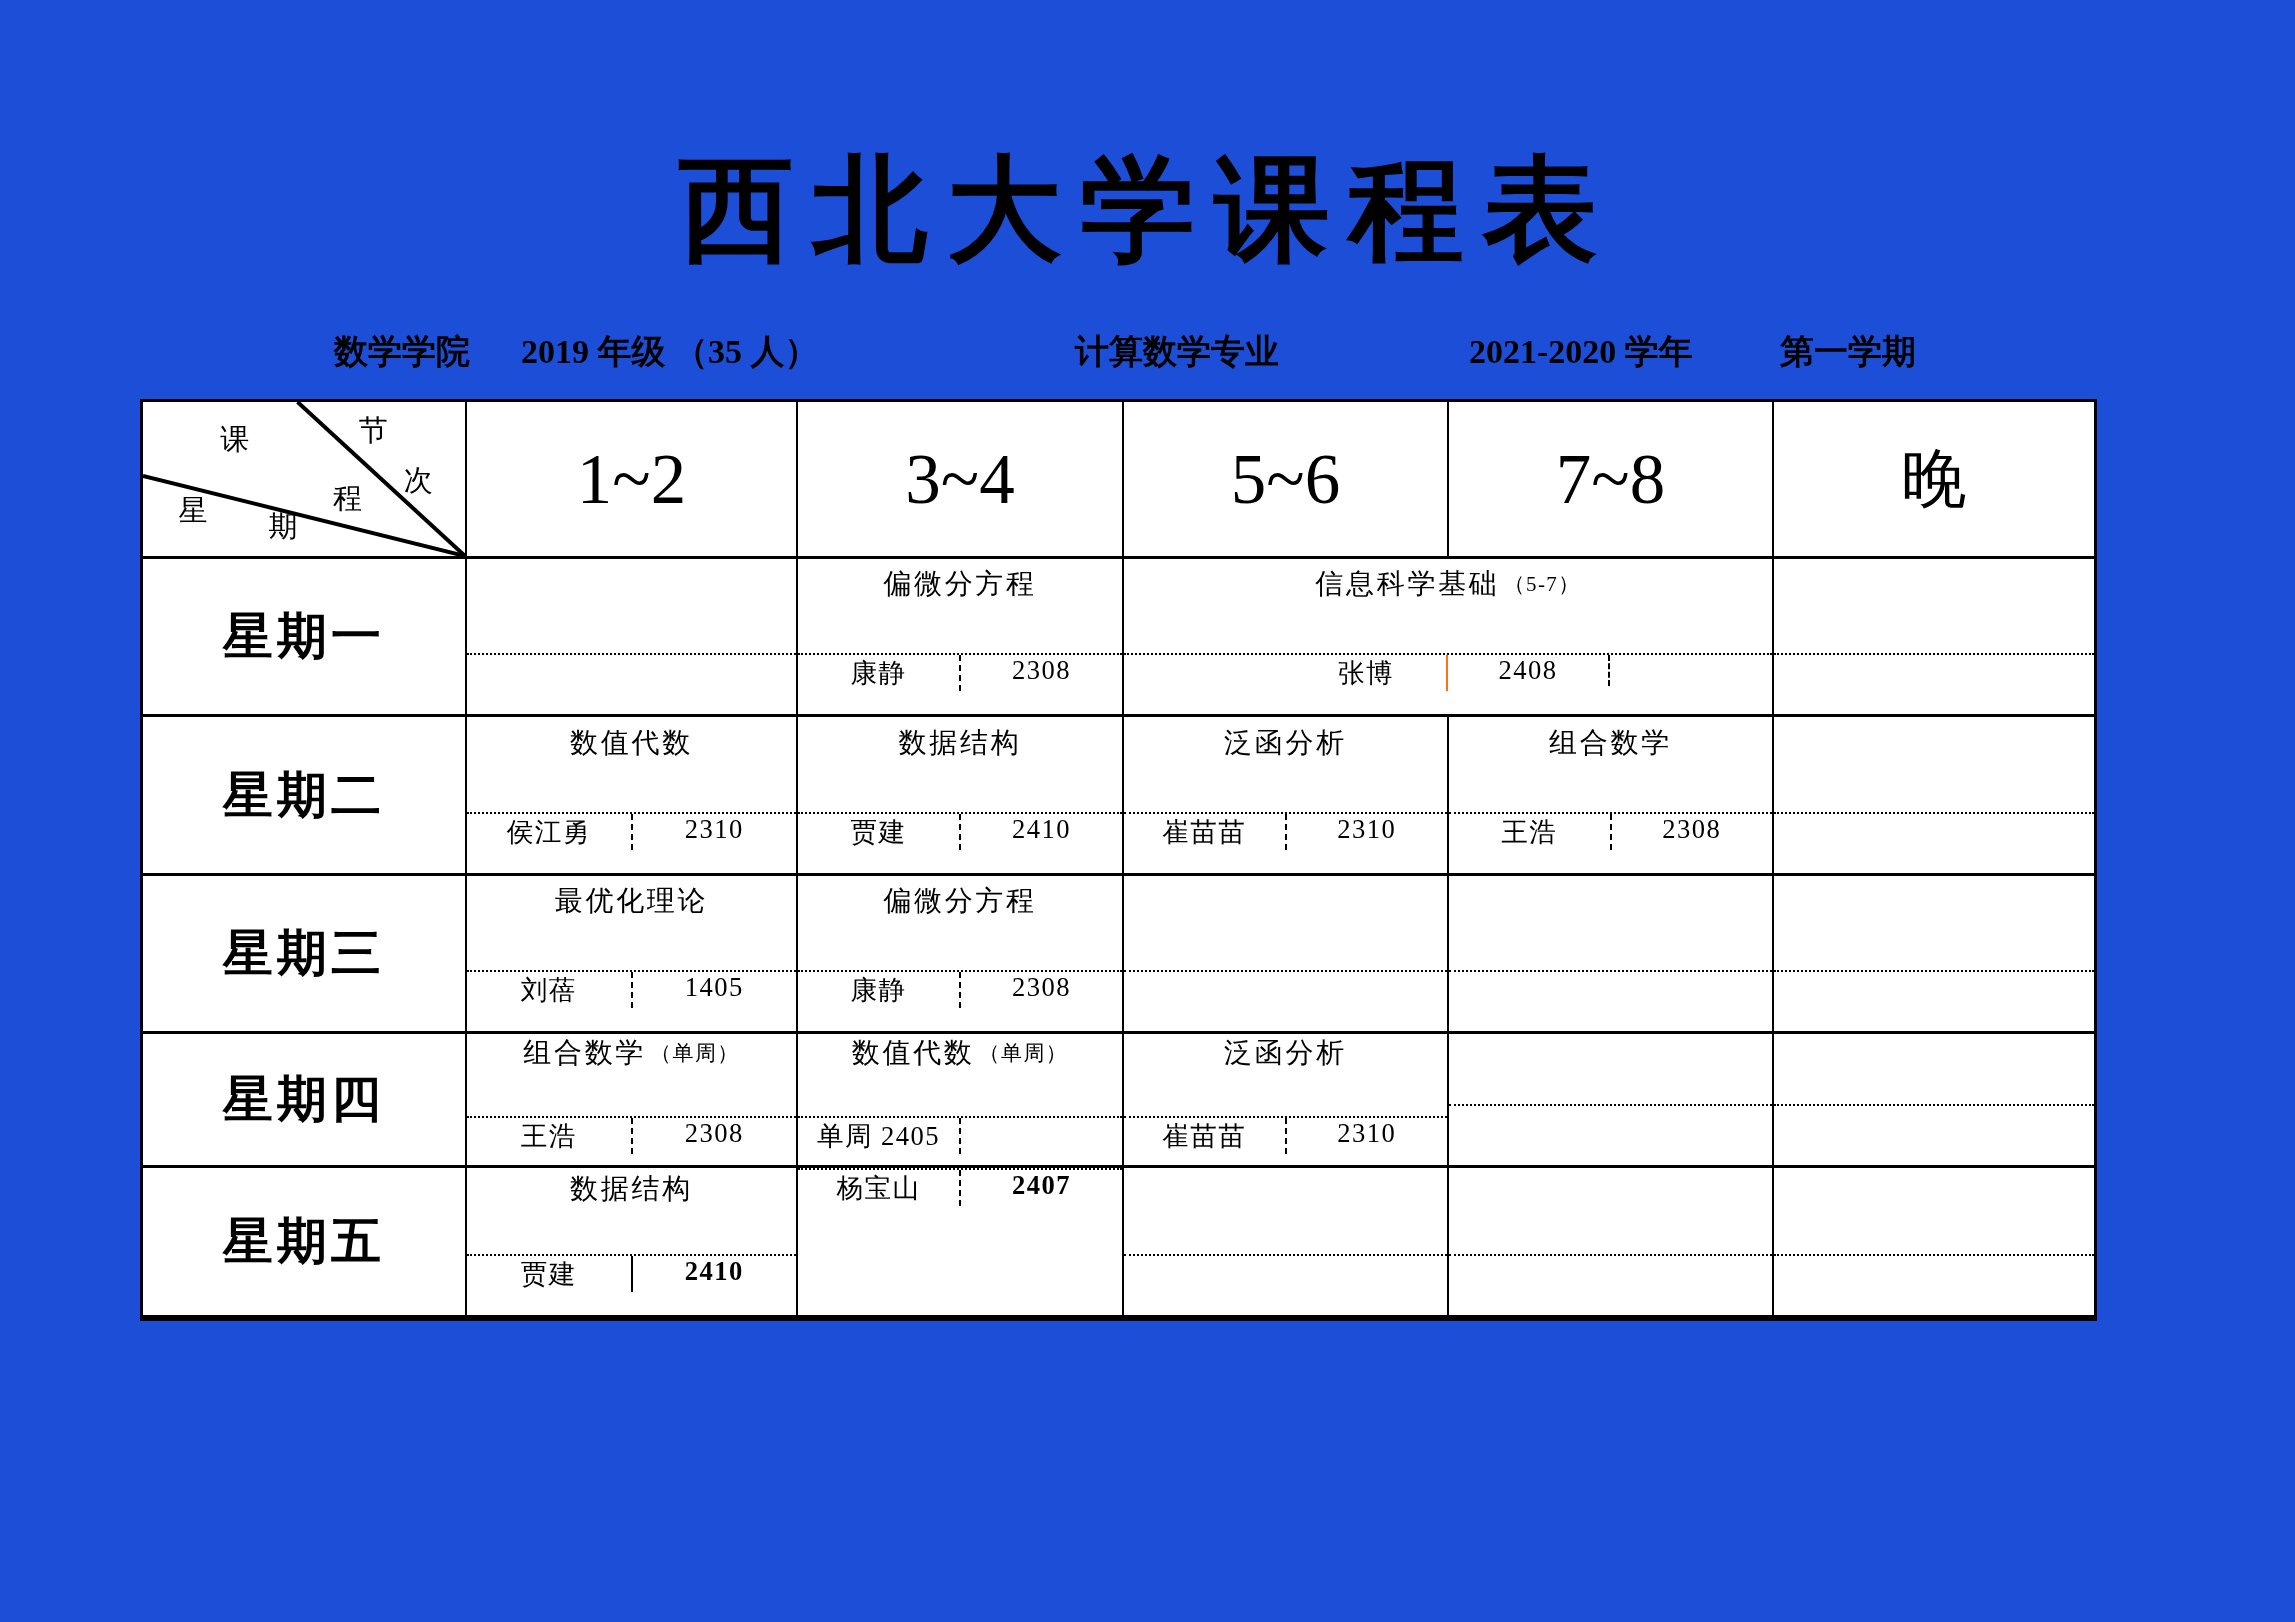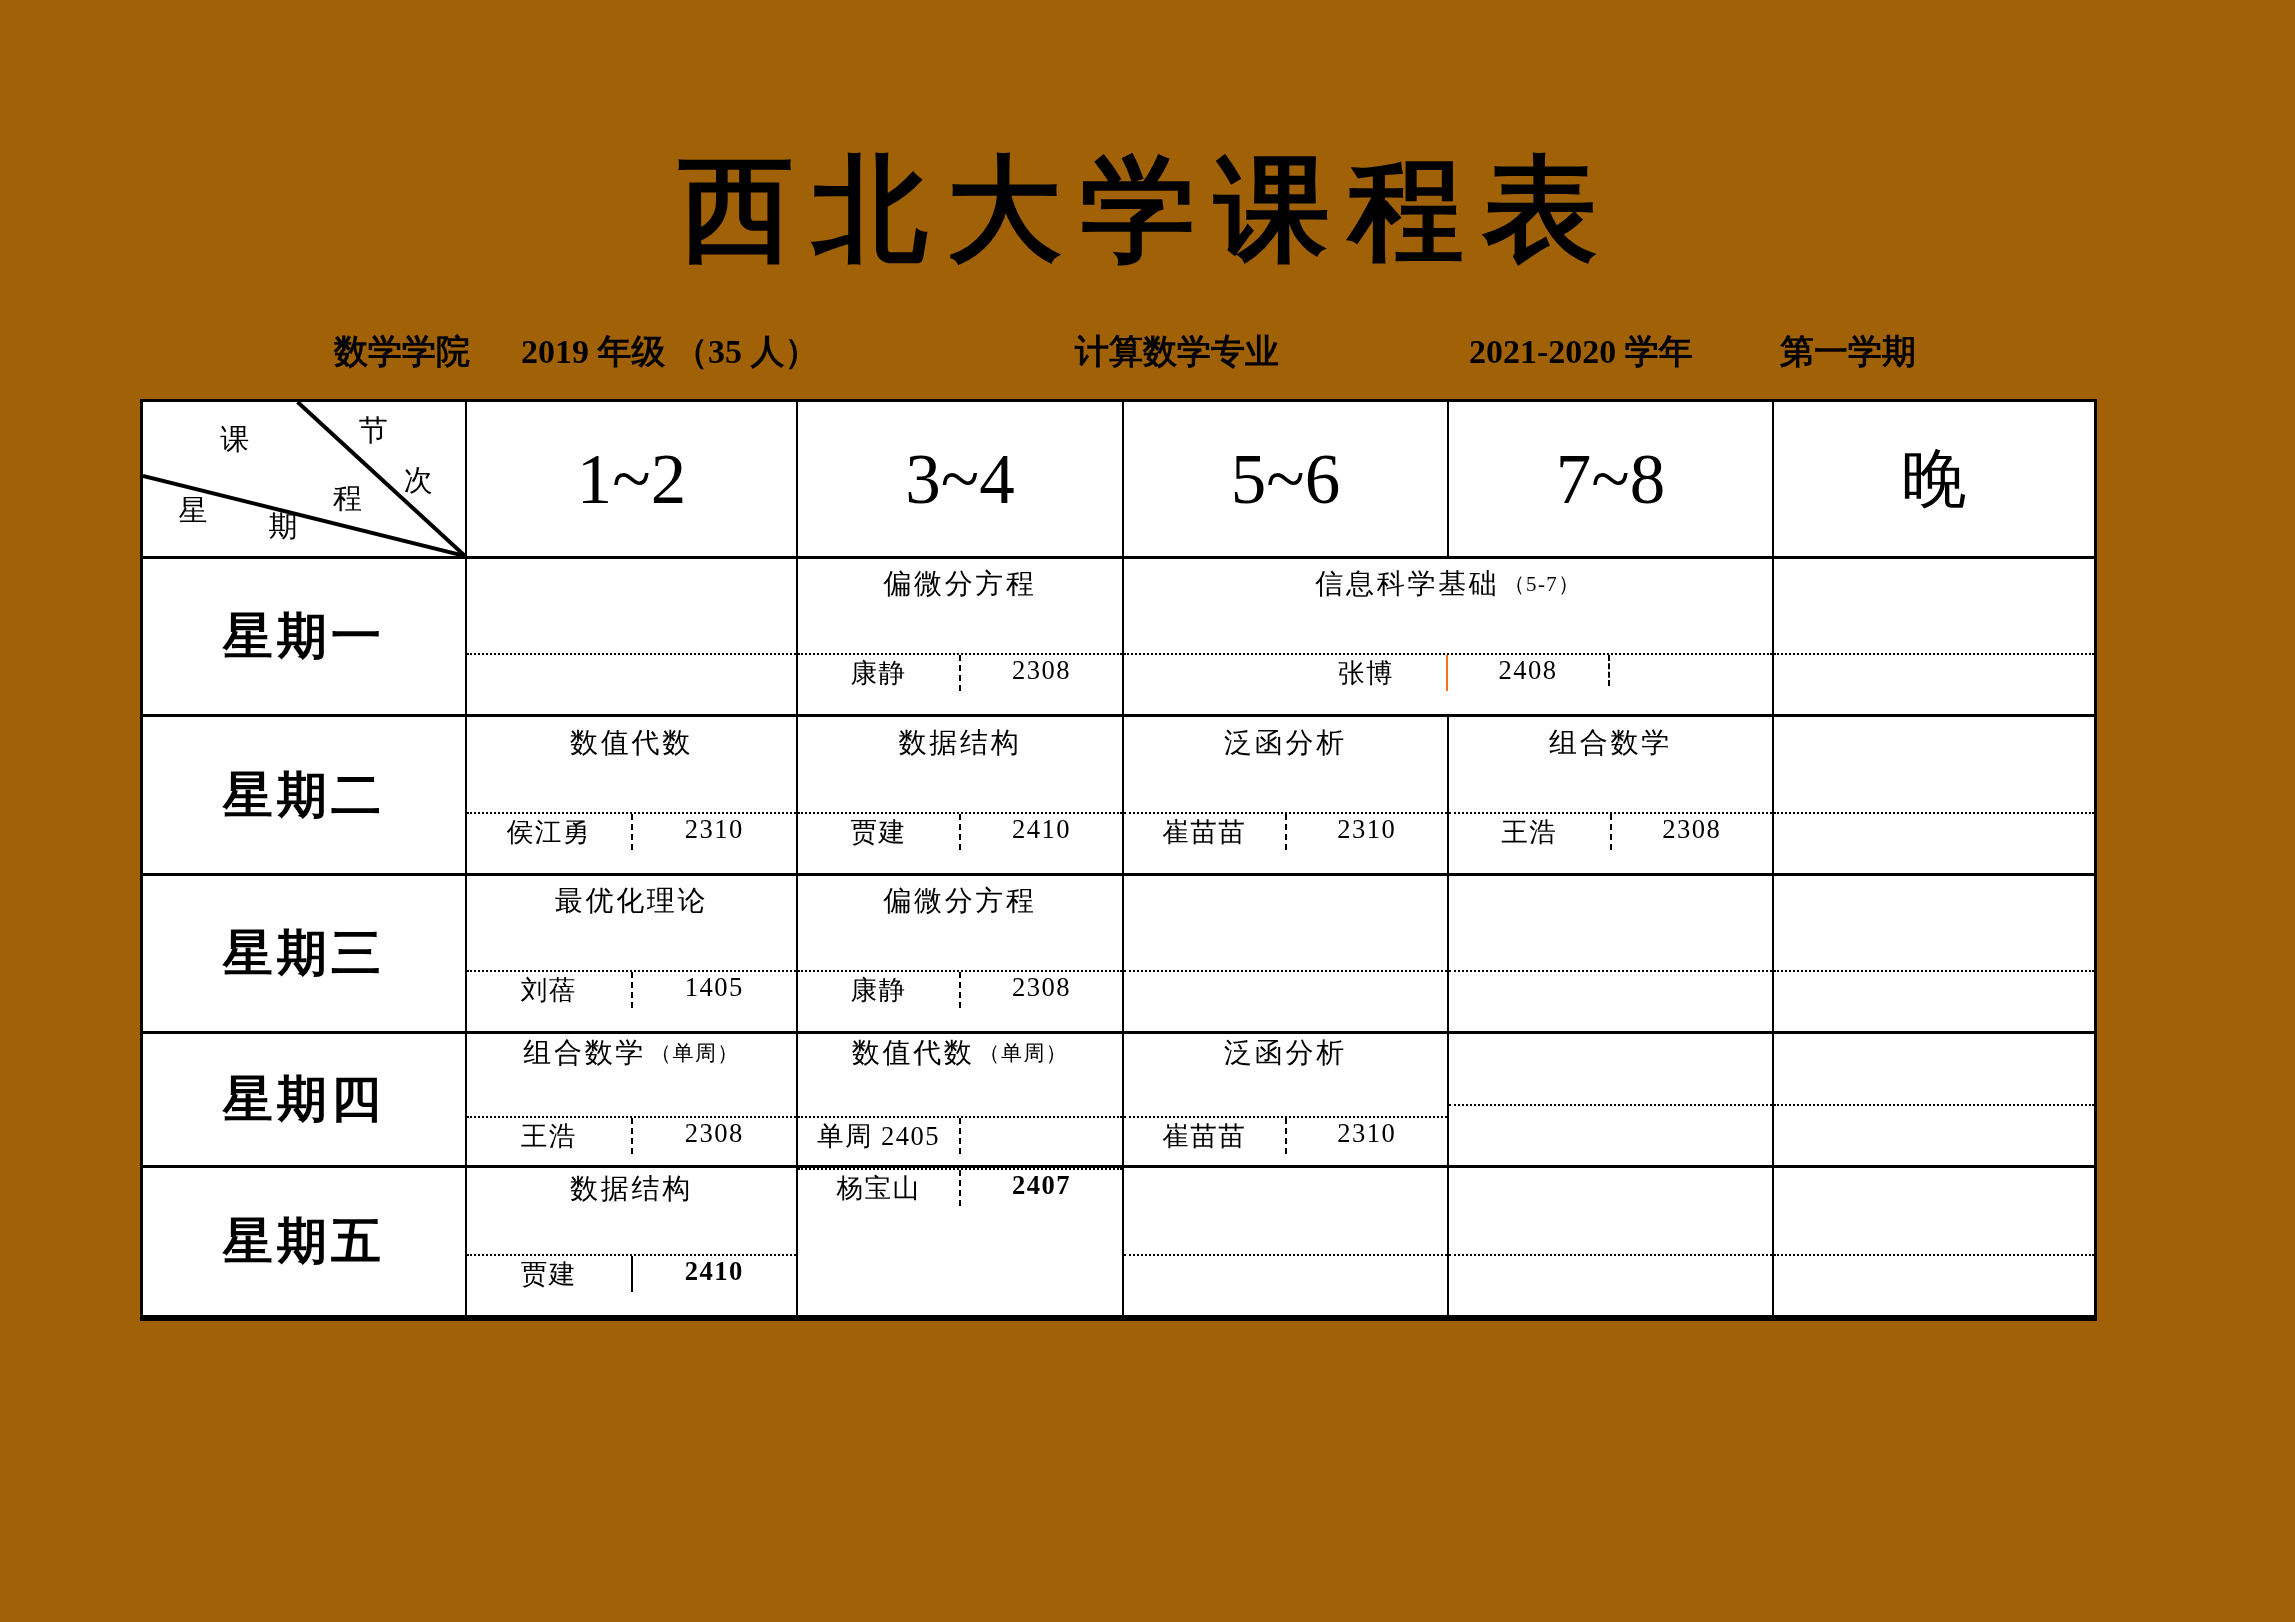--- a/index.html
+++ b/index.html
@@ -1,19 +1,19 @@
 <!DOCTYPE html>
 <html style="font-size:11px"><head>
 <meta charset="utf-8">
 <style>
   html,body{margin:0;padding:0;background:#888;}
   .page{
     position:relative;
     width:2295px;height:1623px;
-    background:#a16207;color:#000;
+    background:#1d4ed8;color:#000;
     font-family:"Liberation Serif","DejaVu Serif",serif;
     overflow:hidden;
   }
   
   .title{
     position:absolute;left:0;top:133px;width:100%;
     text-align:center;
     font-size:115px;font-weight:900;
     letter-spacing:19px;
     font-family:"DejaVu Serif","Liberation Serif",serif;

